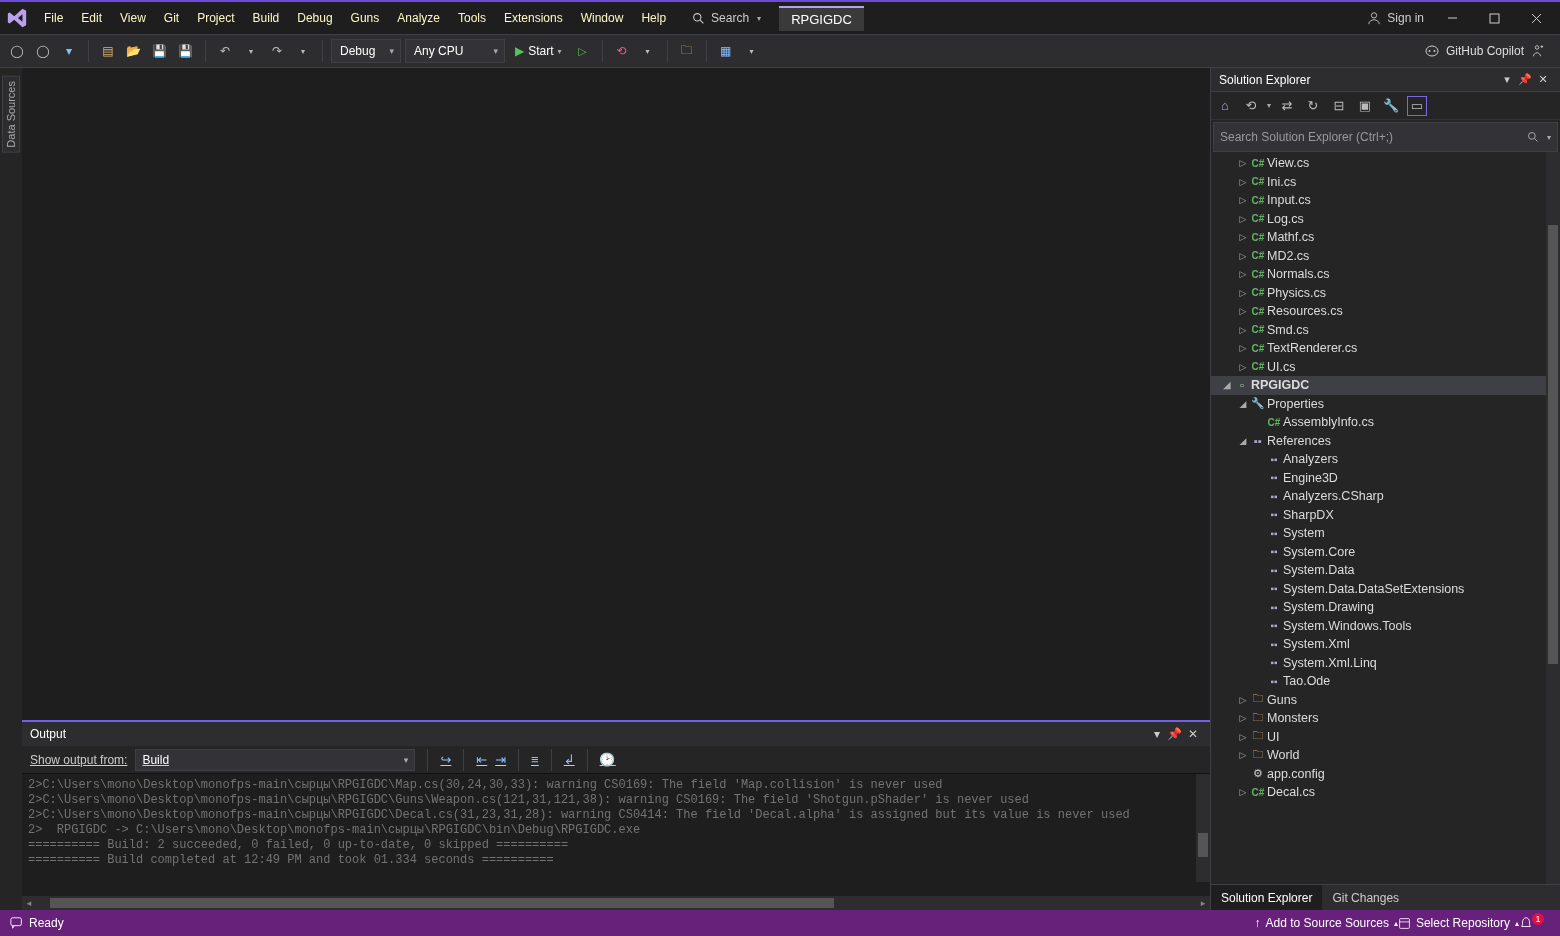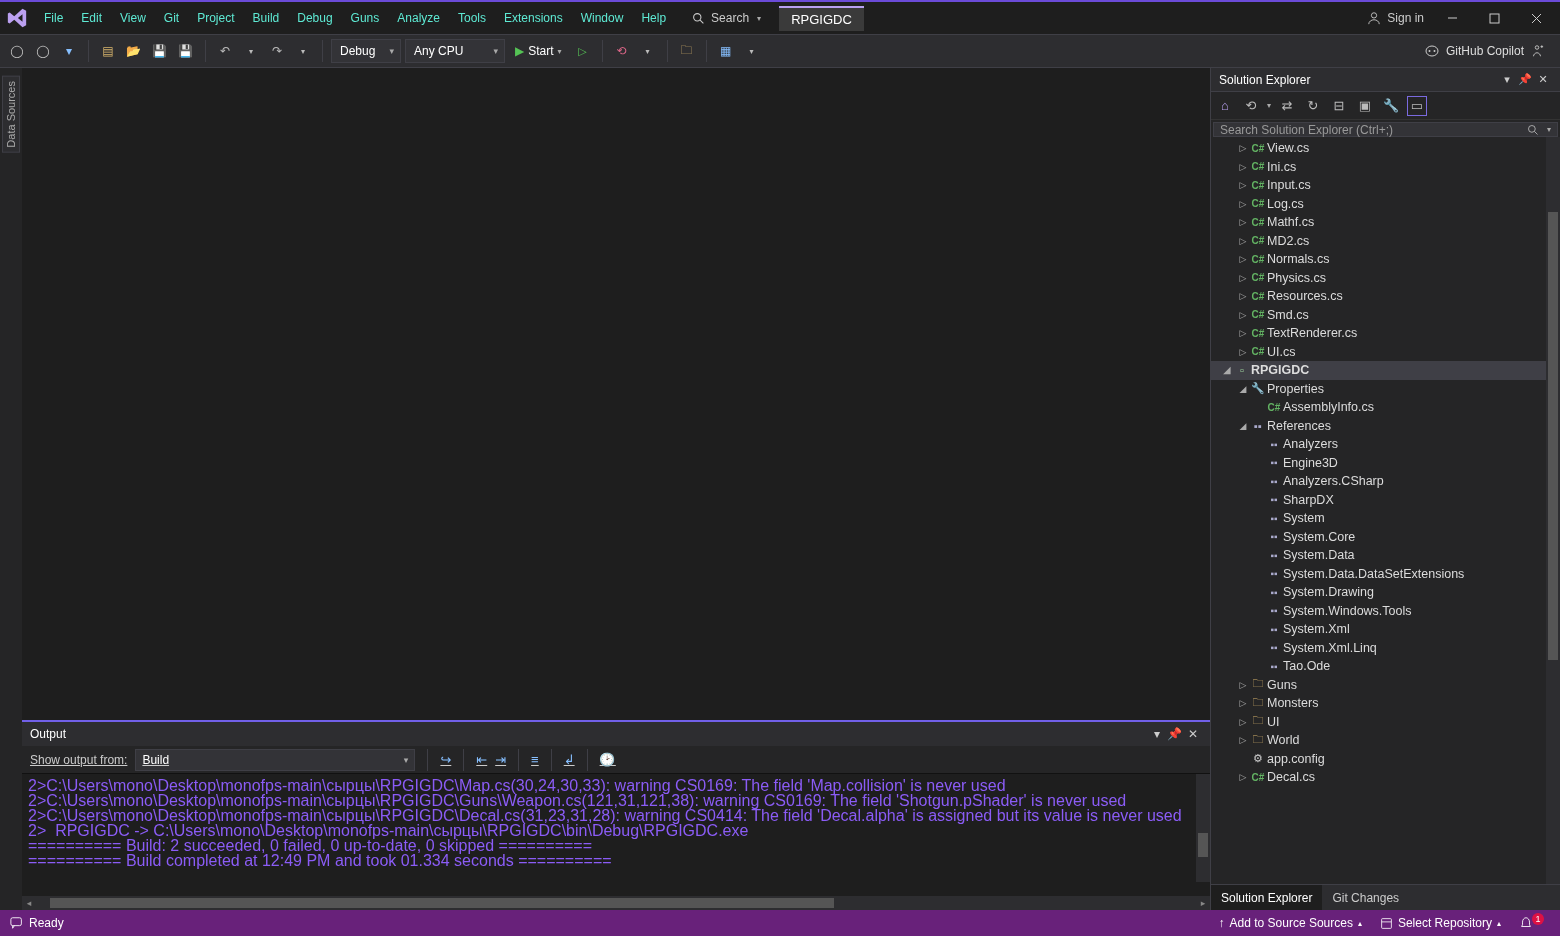--- a/index.html
+++ b/index.html
@@ -2,21 +2,21 @@
 <html><head>
 <meta charset="utf-8">
 <style>
 * { box-sizing: border-box; margin: 0; padding: 0; }
 body { font-family: "Segoe UI", Arial, sans-serif; font-size: 12px; background: #1e1e1e; color: #ccc; width: 1560px; height: 936px; overflow: hidden; display: flex; flex-direction: column; user-select: none; border-top: 2px solid #6b4bd8; }
 
 
 .title-bar { height: 32px; background: #1e1e1e; display: flex; align-items: center; padding: 0 6px; }
 .vs-logo { width: 22px; height: 22px; margin-right: 8px; }
 .main-menu { display: flex; gap: 2px; }
-.main-menu-item { padding: 4px 8px; color: #5eead4; cursor: pointer; }
+.main-menu-item { padding: 4px 8px; color: #fef9c3; cursor: pointer; }
 .search-launcher { display: flex; align-items: center; margin-left: 14px; color: #ccc; gap: 6px; padding: 2px 4px; }
 .search-caret { font-size: 8px; margin-left: 2px; color: #aaa; }
 .project-tab { margin-left: 14px; background: #3a3a3a; padding: 4px 12px; border-top: 2px solid #b8a0f0; color: #fff; font-size: 13px; }
 .title-spacer { flex: 1; }
 .win-ctrl { display: flex; align-items: center; gap: 6px; }
 .win-ctrl .btn { width: 36px; height: 26px; display: flex; align-items: center; justify-content: center; color: #ccc; cursor: pointer; }
 .signin { display: flex; align-items: center; gap: 6px; margin-right: 10px; }
 
 
 .toolbar { height: 34px; background: #2d2d30; border-top: 1px solid #3f3f46; border-bottom: 1px solid #3f3f46; display: flex; align-items: center; padding: 0 6px; gap: 4px; }
@@ -41,36 +41,36 @@
 .output-panel { height: 190px; border-top: 2px solid #7160e8; display: flex; flex-direction: column; background: #1e1e1e; }
 .output-header { height: 24px; background: #2d2d30; display: flex; align-items: center; padding: 0 8px; color: #fff; font-size: 12px; }
 .output-header .spacer { flex: 1; }
 .output-header .ctrl { width: 18px; text-align: center; cursor: pointer; color: #ccc; }
 .output-tb { height: 28px; background: #252526; display: flex; align-items: center; padding: 0 8px; gap: 8px; border-bottom: 1px solid #111; text-decoration: underline; }
 .output-tb label { color: #ccc; }
 .output-tb .combo { height: 22px; min-width: 280px; background: #333337; border: 1px solid #3f3f46; padding: 0 20px 0 6px; display: flex; align-items: center; position: relative; color: #fff; }
 .output-tb .combo::after { content: "▾"; position: absolute; right: 6px; font-size: 9px; color: #aaa; }
 .out-ico { color: #86bfff; font-size: 13px; cursor: pointer; }
 .output-body { flex: 1; overflow: hidden; position: relative; }
-.output-text { font-family: Liberation Sans, sans-serif; font-size: 16px; color: #8b5cf6; padding: 4px 6px; white-space: pre; line-height: 15px; height: 100%; overflow: hidden; }
+.output-text { font-family: Liberation Mono, monospace; font-size: 12px; color: #737373; padding: 4px 6px; white-space: pre; line-height: 15px; height: 100%; overflow: hidden; }
 .output-scroll-v { position: absolute; right: 0; top: 0; width: 14px; bottom: 14px; background: #2d2d30; }
 .output-scroll-v .thumb { position: absolute; left: 2px; right: 2px; top: 55%; height: 24px; background: #555; }
 .output-scroll-h { height: 14px; background: #2d2d30; display:flex; align-items: center; }
 .output-scroll-h .thumb { height: 10px; width: 66%; margin-left: 14px; background: #555; }
 .output-scroll-h .arrow { width: 14px; text-align: center; color: #888; font-size: 9px; }
 
 
 .sol-ex { width: 350px; background: #252526; border-left: 1px solid #3f3f46; display: flex; flex-direction: column; }
 .sol-title { height: 24px; background: #2d2d30; display: flex; align-items: center; padding: 0 8px; color: #fff; border-bottom: 1px solid #3f3f46; }
 .sol-title .spacer { flex: 1; }
 .sol-title .ctrl { width: 18px; text-align: center; cursor: pointer; color: #ccc; font-size: 11px; }
 .sol-tb { height: 28px; display: flex; align-items: center; padding: 0 4px; gap: 6px; border-bottom: 1px solid #333; }
 .sol-tb .ti { width: 20px; height: 20px; display:flex; align-items:center; justify-content:center; color:#bbb; cursor:pointer; font-size:13px; }
 .sol-tb .ti.sel { border: 1px solid #7a6adf; }
-.sol-search { height: 15px; display: flex; align-items: center; background: #333337; border: 1px solid #3f3f46; margin: 2px 2px 0 2px; padding: 0 6px; color: #999; }
+.sol-search { height: 30px; display: flex; align-items: center; background: #333337; border: 1px solid #3f3f46; margin: 2px 2px 0 2px; padding: 0 6px; color: #999; }
 .sol-search .txt { flex: 1; }
 .sol-search .ic { width: 16px; text-align: center; color: #ccc; }
 .tree-container { flex: 1; overflow: hidden; position: relative; }
 .tree { padding-top: 2px; font-size: 12.5px; overflow: hidden; }
 .tree-row { height: 18.5px; display: flex; align-items: center; color: #dcdcdc; padding-right: 16px; }
 .tree-row.selected { background: #3f3f46; }
 .tree-row.bold { font-weight: bold; }
 .expander { width: 12px; font-size: 9px; color: #aaa; text-align: center; }
 .t-icon { width: 18px; display: flex; align-items: center; justify-content: center; font-size: 11px; }
 .cs-ic { color: #63b363; font-weight: bold; font-size: 10px; }
@@ -80,21 +80,21 @@
 .refitem-ic { color: #aac; font-size: 10px; }
 .fold-ic { color: #d6b36c; }
 .tree-scroll-v { position: absolute; right: 0; top: 0; bottom: 0; width: 14px; background: #2d2d30; }
 .tree-scroll-v .thumb { position: absolute; left: 2px; right: 2px; top: 10%; height: 60%; background: #555; }
 
 .sol-tabs { height: 26px; background: #2d2d30; display: flex; align-items: stretch; border-top: 1px solid #3f3f46; }
 .sol-tab { padding: 4px 10px; color: #ccc; display: flex; align-items: center; cursor: pointer; }
 .sol-tab.active { background: #1e1e1e; color: #fff; }
 
 
-.status-bar { height: 26px; background: #68217a; display: flex; align-items: center; padding: 0 10px; color: #fff; gap: 18px; font-size: 12px; }
+.status-bar { height: 26px; background: #68217a; display: flex; align-items: center; padding: 0 10px; color: #fff; font-size: 12px; }
 .status-bar .spacer { flex: 1; }
 .status-item { display: flex; align-items: center; gap: 5px; cursor: pointer; }
 .badge-red { background:#d14; color:#fff; font-size:9px; border-radius:50%; width:12px; height:12px; display:flex; align-items:center; justify-content:center; position: relative; top:-4px; left:-6px; }
 
 svg { display: block; }
 </style>
 </head>
 <body>
 
 <div class="title-bar">

